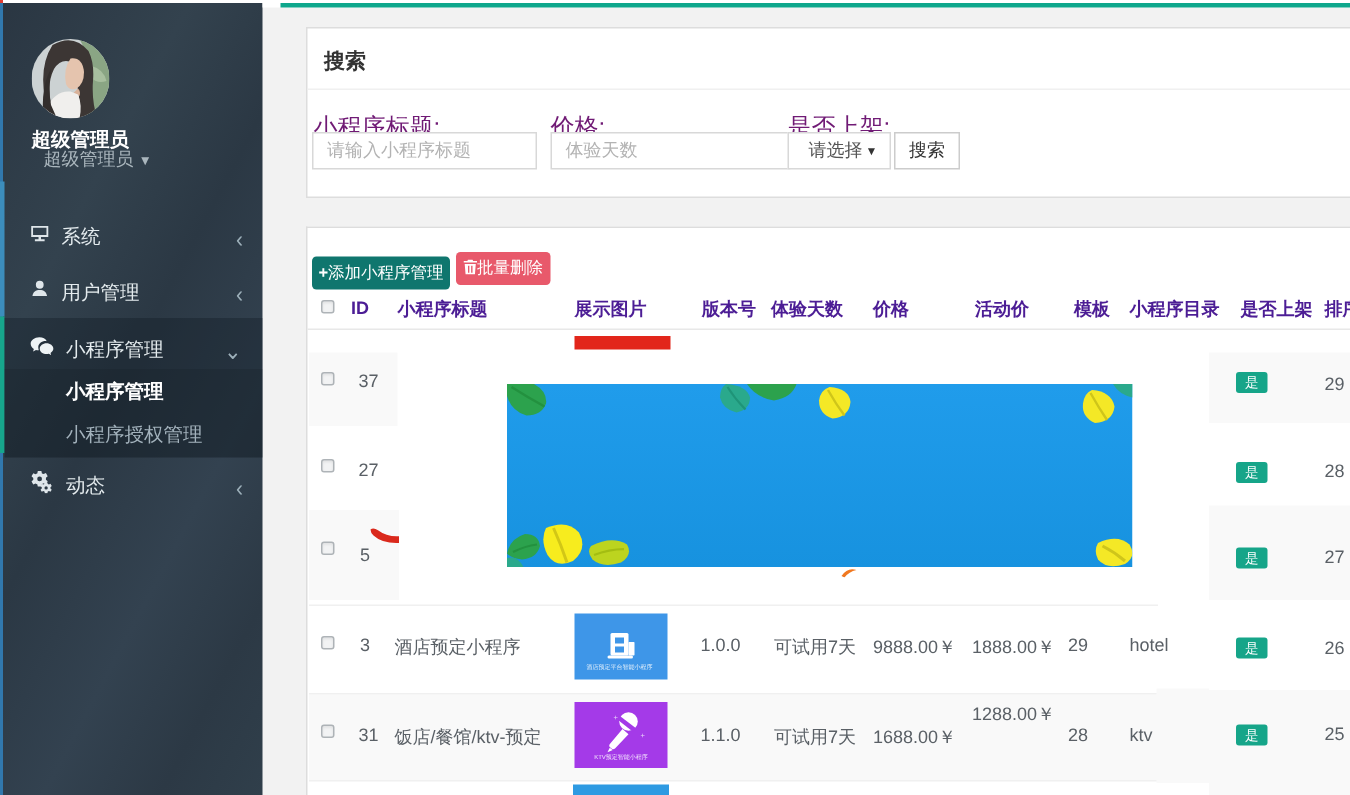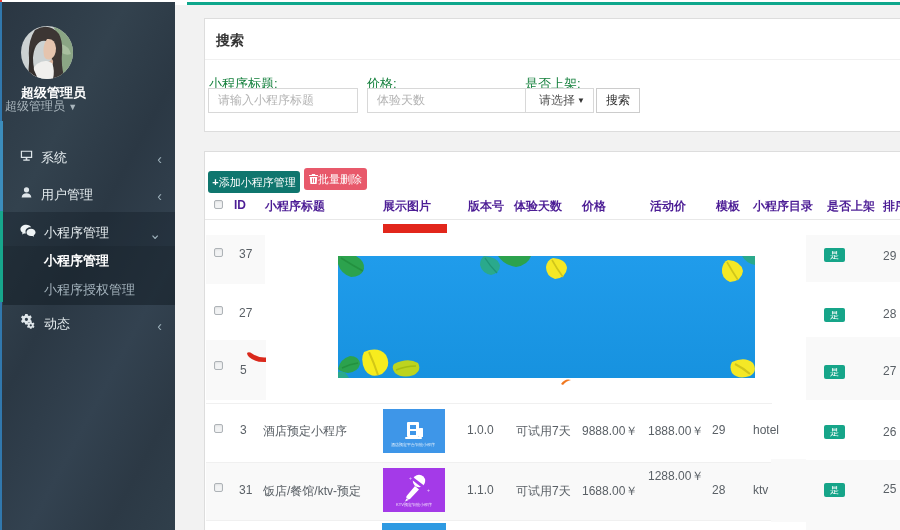--- a/index.html
+++ b/index.html
@@ -18,21 +18,21 @@
   .micon { position:absolute; left:20px; width:13px; height:13px; }
   .chev { position:absolute; right:13px; color:#9db0ba; font-size:14px; transform:scaleY(1.1); }
   #submenu { position:absolute; left:3px; top:246px; width:172px; height:59px; background:rgba(16,26,34,0.5); }
   #topwhite { position:absolute; left:175px; top:0; width:725px; height:5px; background:#fff; }
   #greenline { position:absolute; left:187px; top:2px; width:713px; height:3px; background:#0ea78c; }
 
   .panel { position:absolute; background:#fff; border:1px solid #ddd; }
   #panel1 { left:204px; top:18px; width:697px; height:114px; }
   #panel2 { left:204px; top:151px; width:697px; height:380px; border-bottom:none; }
 
-  .lbl { position:absolute; font-size:13px; color:#15803d; white-space:nowrap; }
+  .lbl { position:absolute; font-size:16px; color:#701a75; white-space:nowrap; }
   .inp { position:absolute; height:25px; background:#fff; border:1px solid #d8d8d8; font-size:12px; color:#b3b3b3; line-height:23px; padding-left:9px; white-space:nowrap; }
 
   .btn { position:absolute; height:22px; border-radius:3px; color:#fff; font-size:11px; text-align:center; line-height:22px; white-space:nowrap; overflow:hidden; }
 
   .hdr { position:absolute; top:46px; font-size:12px; font-weight:bold; color:#4c1d95; white-space:nowrap; }
   .cell { position:absolute; font-size:12px; color:#5a6066; white-space:nowrap; }
   .cbx { position:absolute; width:9px; height:9px; border:1px solid #aeb3b7; border-radius:2px; background:#f2f3f4; box-shadow:inset 0 1px 2px rgba(0,0,0,0.08); }
   .badge { position:absolute; left:619px; width:21px; height:14px; background:#16a589; border-radius:2px; color:#fff; font-size:9px; text-align:center; line-height:14px; }
   .zebra { position:absolute; background:#f9f9f9; }
   .rline { position:absolute; left:1px; width:566px; height:1px; background:#f0f0f0; }
@@ -47,21 +47,21 @@
       <path d="M32 0 L52 0 L52 53 L36 53 Q44 30 38 12Z" fill="#8aa584"></path>
       <path d="M40 18 Q48 20 50 28 Q44 30 40 26Z" fill="#a8bf9f"></path>
       <path d="M14 4 Q28 -4 38 8 Q42 16 41 28 Q40 42 44 53 L30 53 Q33 42 31 34 L28 16 Q20 12 15 20 Q10 30 13 44 L9 40 Q5 18 14 4Z" fill="#3c3634"></path>
       <path d="M26 13 Q34 12 35 22 Q35 30 30 33 Q25 35 23 30 Q21 20 26 13Z" fill="#e5c4ae"></path>
       <path d="M31 33 Q33 35 32 38 L28 36Z" fill="#d9b29a"></path>
       <path d="M10 46 Q16 34 26 35 L31 37 Q34 44 32 53 L8 53 Q8 49 10 46Z" fill="#f0efed"></path>
       <path d="M13 20 Q11 32 13 44 L17 53 L8 53 Q6 32 13 20Z" fill="#332e2c"></path>
     </svg>
   </div>
   <div class="mtxt" style="left:21px; top:84px; font-weight:bold; font-size:13px; color:#fff;">超级管理员</div>
-  <div class="mtxt" style="left:5px; top:98px; font-size:12px; color:#aab6bd;">超级管理员 <span style="font-size:9px;">▼</span></div>
+  <div class="mtxt" style="left:29px; top:98px; font-size:12px; color:#aab6bd;">超级管理员 <span style="font-size:9px;">▼</span></div>
 
   <div style="position:absolute; left:0; top:2px; width:2px; height:528px; background:#3178ad;"></div>
   <div id="bluestrip"></div>
   <div id="tealstrip"></div>
 
   <svg class="micon" style="top:149px;" viewBox="0 0 16 16">
       <path fill="#dfe6ea" d="M1 2h14v9H9v2h3v1.5H4V13h3v-2H1V2zm1.5 1.5v6h11v-6h-11z"></path>
     </svg>
   <div class="mtxt" style="left:41px; top:149px;">系统</div>
   <div class="chev" style="top:151px;">‹</div>

